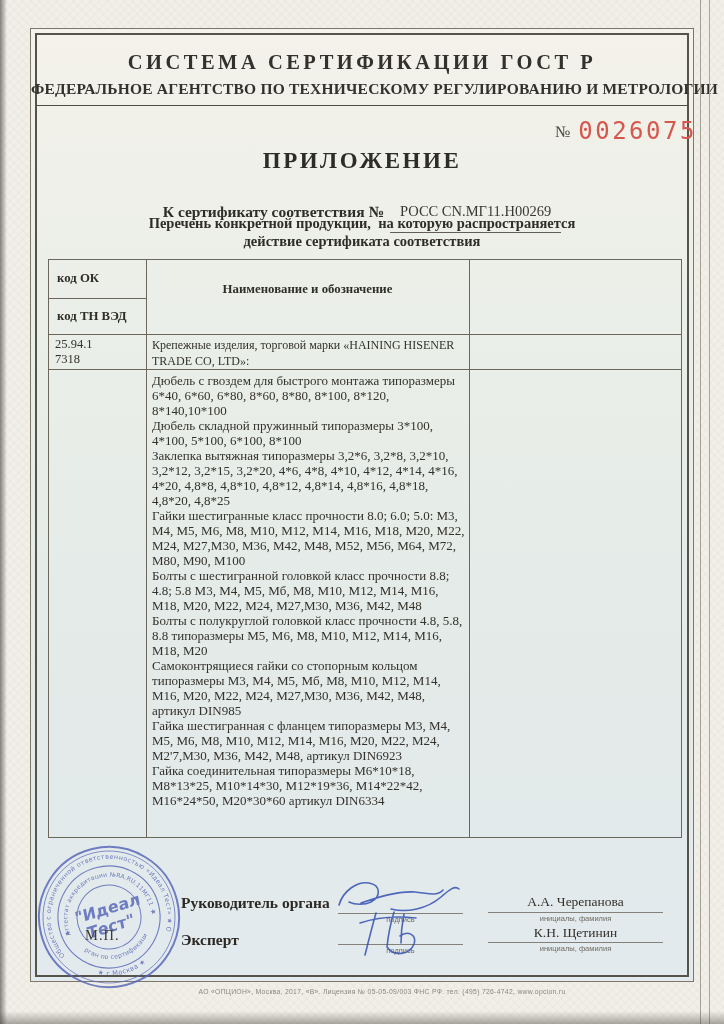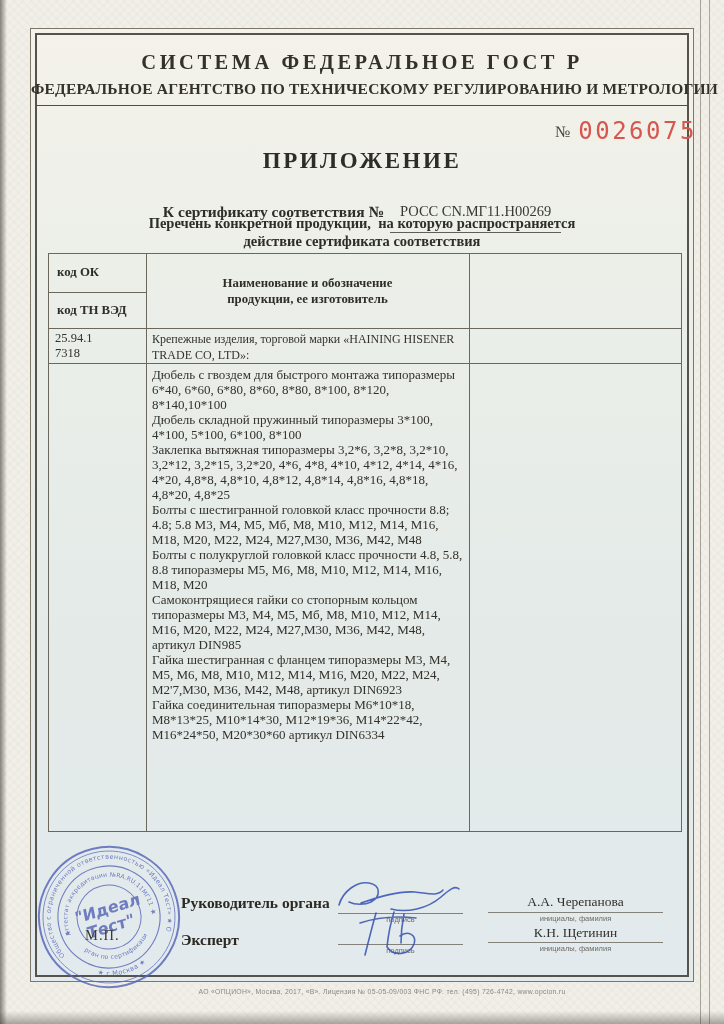--- a/index.html
+++ b/index.html
@@ -21,21 +21,21 @@
   .serial-sign{font-size:16px;color:#4a4840;margin-top:6px;}
   .serial-digits{font-family:"DejaVu Sans Mono", monospace;font-size:24px;letter-spacing:2.5px;
                  color:#d6574e;margin-left:8px;font-weight:normal;}
   .doc-title{top:119px;font-size:23px;font-weight:bold;letter-spacing:2.5px;color:#2e2c27;}
   .cert-line{top:161px;left:0;width:100%;display:flex;justify-content:center;align-items:flex-start;margin-top:13px;}
   .cert-label{font-size:15.5px;font-weight:bold;color:#2f2d28;}
   .cert-number{font-size:14.5px;color:#3a3831;border-bottom:1px solid #605d54;padding:0 10px 12px;margin-left:6px;}
   .purpose1{top:186px;font-size:14.5px;font-weight:bold;color:#2f2d28;white-space:pre;}
   .purpose2{top:204px;font-size:14.5px;font-weight:bold;color:#2f2d28;white-space:pre;}
 
-  .tbl{left:17px;top:224px;width:632px;height:577px;border:1px solid #6b675c;}
+  .tbl{left:17px;top:230px;width:632px;height:577px;border:1px solid #6b675c;}
   .tbl .v1{position:absolute;left:97px;top:0;bottom:0;border-left:1px solid #6b675c;}
   .tbl .v2{position:absolute;left:420px;top:0;bottom:0;border-left:1px solid #6b675c;}
   .tbl .h-head{position:absolute;left:0;right:0;top:74px;border-top:1px solid #6b675c;}
   .tbl .h-col1split{position:absolute;left:0;width:97px;top:38px;border-top:1px solid #6b675c;}
   .tbl .h-row1{position:absolute;left:0;right:0;top:109px;border-top:1px solid #6b675c;}
   .th{font-size:12.8px;font-weight:bold;color:#2f2d28;line-height:16px;}
   .th-col1t{position:absolute;left:8px;top:10px;}
   .th-col1b{position:absolute;left:8px;top:48px;}
   .th-c2{position:absolute;left:97px;width:323px;top:21px;text-align:center;}
   .th-c3{position:absolute;left:420px;width:212px;top:21px;text-align:center;}
@@ -76,21 +76,21 @@
              border-left:1px solid #a5a196;border-right:1px solid #aaa69b;z-index:8;}
 </style>
 </head>
 <body>
 
 <div class="scan">
 
   <div class="frame">
     <div class="frame-inner"></div>
 
-    <div class="abs ctr sys-title">СИСТЕМА ФЕДЕРАЛЬНОЕ ГОСТ Р</div>
+    <div class="abs ctr sys-title">СИСТЕМА СЕРТИФИКАЦИИ ГОСТ Р</div>
     <div class="abs ctr agency-title">ФЕДЕРАЛЬНОЕ АГЕНТСТВО ПО ТЕХНИЧЕСКОМУ РЕГУЛИРОВАНИЮ И МЕТРОЛОГИИ</div>
     <div class="abs header-rule"></div>
 
     <div class="abs serial">
       <span class="serial-sign">№</span>
       <span class="serial-digits">0026075</span>
     </div>
 
     <div class="abs ctr doc-title">ПРИЛОЖЕНИЕ</div>
 
@@ -106,33 +106,33 @@
       <div class="v1"></div>
       <div class="v2"></div>
       <div class="h-head"></div>
       <div class="h-col1split"></div>
       <div class="h-row1"></div>
 
       <div class="th th-col1t">код ОК</div>
       <div class="th th-col1b">код ТН ВЭД</div>
       <div class="th th-c2">
         <div>Наименование и обозначение</div>
-        <div>продукции, ее изготовитель</div>
       </div>
 
       <div class="code-cell">
         <div>25.94.1</div>
         <div>7318</div>
       </div>
       <div class="group-cell">Крепежные изделия, торговой марки «HAINING HISENER TRADE CO, LTD»:</div>
 
       <div class="products">
           <div class="product-line">Дюбель с гвоздем для быстрого монтажа типоразмеры 6*40, 6*60, 6*80, 8*60, 8*80, 8*100, 8*120, 8*140,10*100</div>
           <div class="product-line">Дюбель складной пружинный типоразмеры 3*100, 4*100, 5*100, 6*100, 8*100</div>
           <div class="product-line">Заклепка вытяжная типоразмеры 3,2*6, 3,2*8, 3,2*10, 3,2*12, 3,2*15, 3,2*20, 4*6, 4*8, 4*10, 4*12, 4*14, 4*16, 4*20, 4,8*8, 4,8*10, 4,8*12, 4,8*14, 4,8*16, 4,8*18, 4,8*20, 4,8*25</div>
+          <div class="product-line">Гайки шестигранные класс прочности 8.0; 6.0; 5.0: М3, М4, М5, М6, М8, М10, М12, М14, М16, М18, М20, М22, М24, М27,М30, М36, М42, М48, М52, М56, М64, М72, М80, М90, М100</div>
           <div class="product-line">Болты с шестигранной головкой класс прочности 8.8; 4.8; 5.8 М3, М4, М5, Мб, М8, М10, М12, М14, М16, М18, М20, М22, М24, М27,М30, М36, М42, М48</div>
           <div class="product-line">Болты с полукруглой головкой класс прочности 4.8, 5.8, 8.8 типоразмеры М5, М6, М8, М10, М12, М14, М16, М18, М20</div>
           <div class="product-line">Самоконтрящиеся гайки со стопорным кольцом типоразмеры М3, М4, М5, Мб, М8, М10, М12, М14, М16, М20, М22, М24, М27,М30, М36, М42, М48, артикул DIN985</div>
           <div class="product-line">Гайка шестигранная с фланцем типоразмеры М3, М4, М5, М6, М8, М10, М12, М14, М16, М20, М22, М24, М2'7,М30, М36, М42, М48, артикул DIN6923</div>
           <div class="product-line">Гайка соединительная типоразмеры М6*10*18, М8*13*25, М10*14*30, М12*19*36, М14*22*42, М16*24*50, М20*30*60 артикул DIN6334</div>
         </div>
     </div>
 
     <svg class="abs stamp" viewBox="-76 -76 152 152">
       <g transform="rotate(-14)" stroke="#5565b8" fill="none" stroke-width="1">

